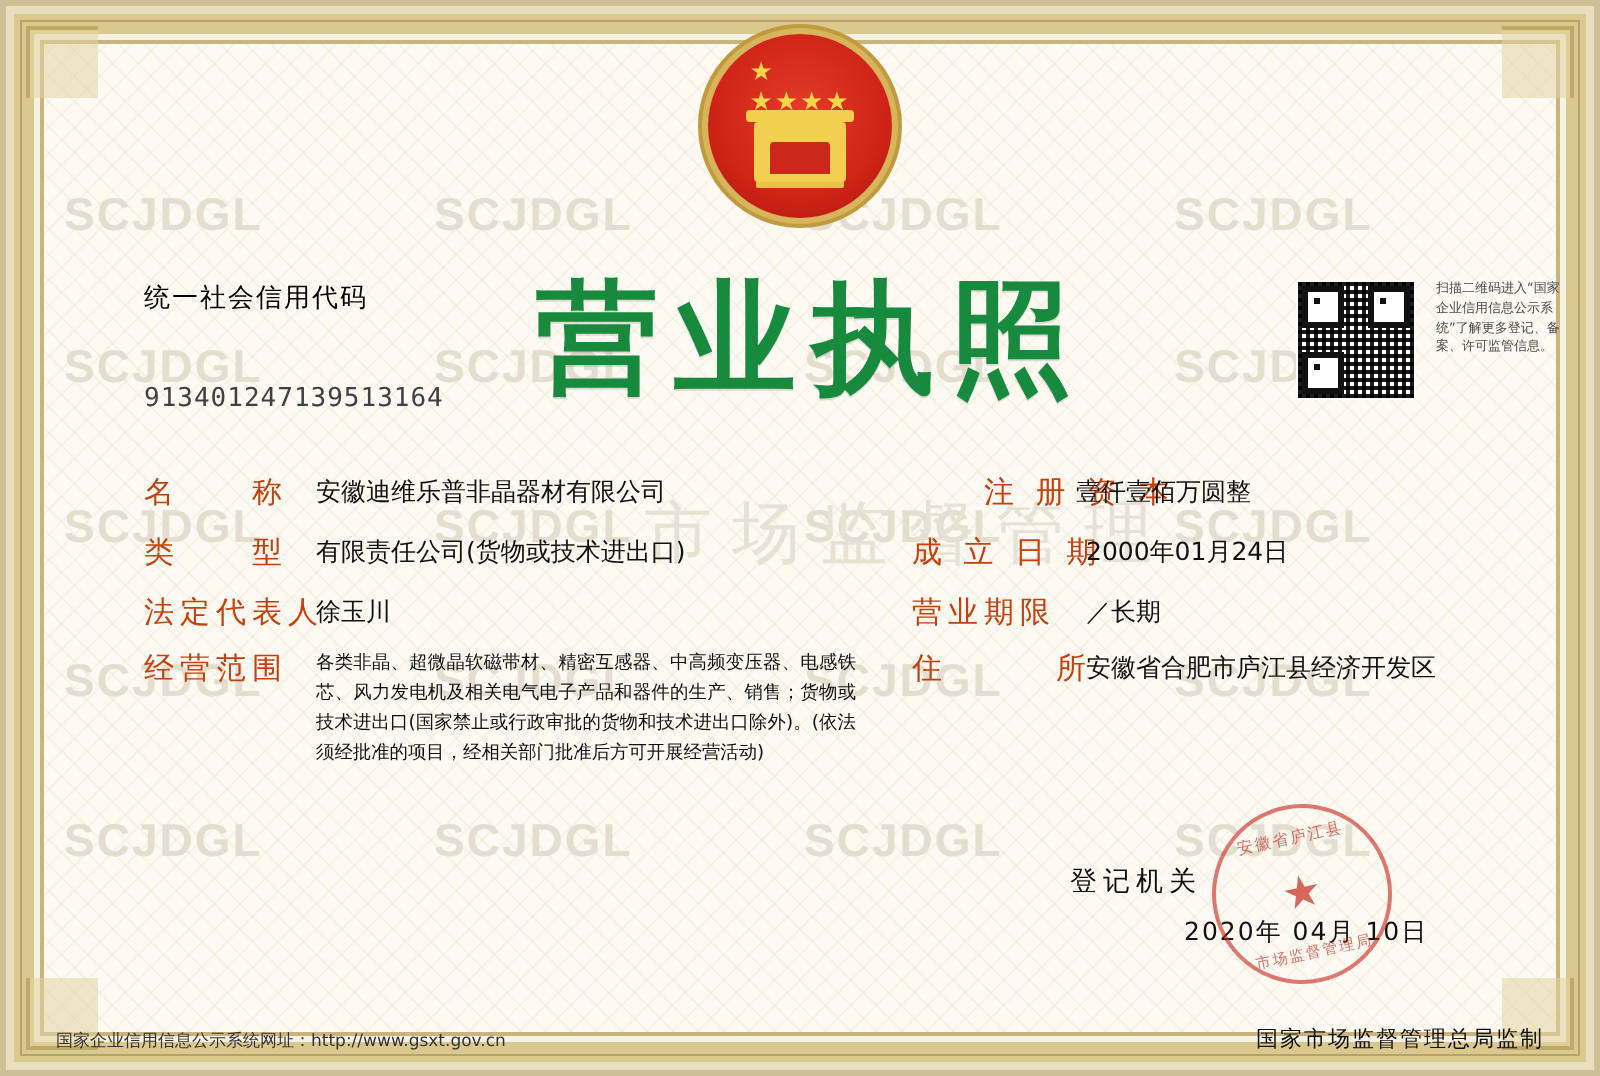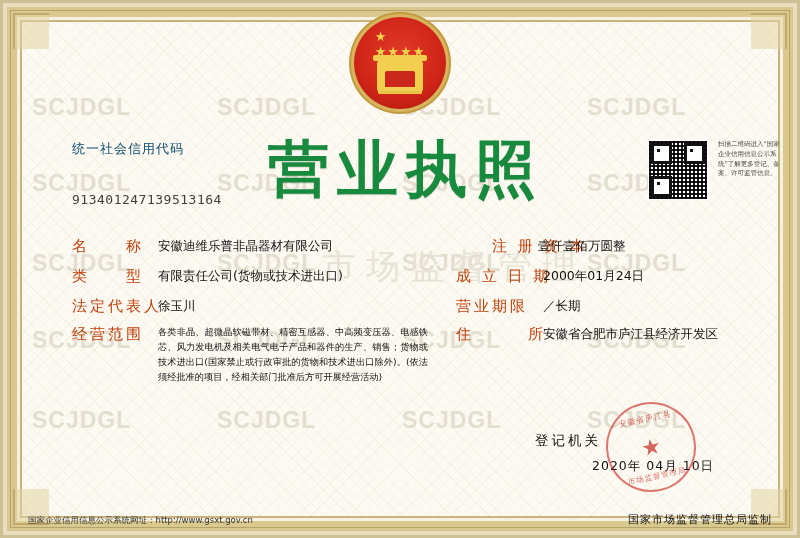--- a/index.html
+++ b/index.html
@@ -148,21 +148,21 @@
     font-weight: bold;
     letter-spacing: 8px;
     color: #188a3d;
     font-family: "DejaVu Sans", "Liberation Sans", sans-serif;
     text-shadow: 0 1px 0 rgba(0,0,0,0.12);
   }
   .credit-label {
     position: absolute;
     left: 72px; top: 140px;
     font-size: 13px;
-    color: #0c4a6e;
+    color: #000000;
     letter-spacing: 1px;
   }
   .credit-code {
     position: absolute;
     left: 72px; top: 163px;
     font-size: 13px;
     color: #404040;
     font-family: "DejaVu Sans Mono", monospace;
     letter-spacing: 0.5px;
     margin-top: 29px;

